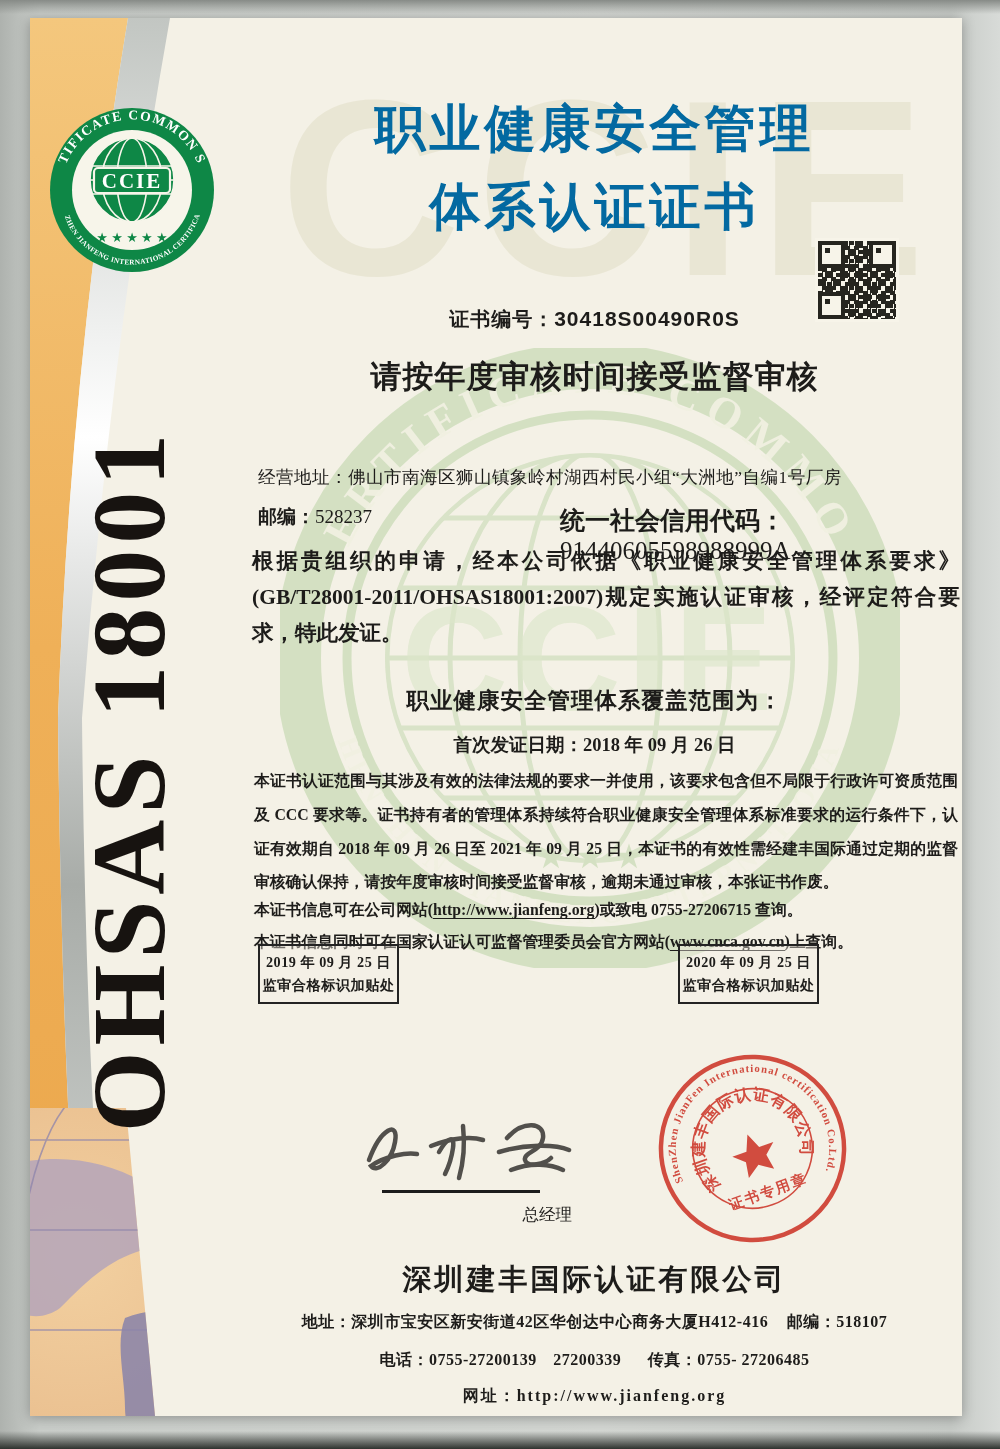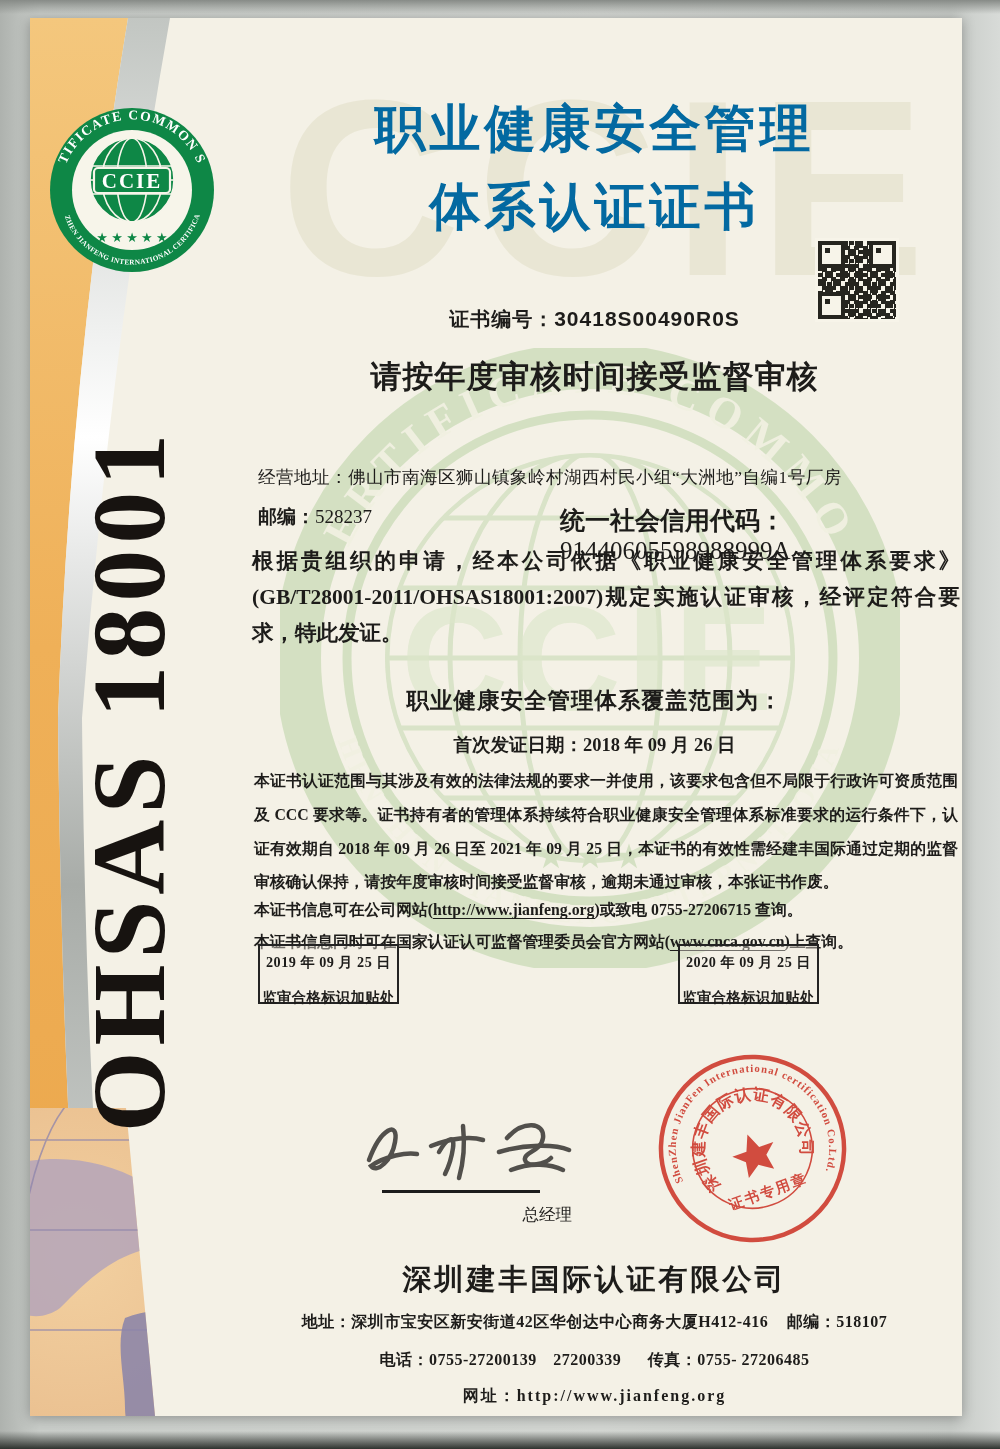--- a/index.html
+++ b/index.html
@@ -35,21 +35,21 @@
   .scopehead{top:636px;font-size:22.5px;font-weight:bold;letter-spacing:1px;margin-top:31px;}
   .scope{top:678px;font-size:17.5px;font-weight:600;}
   .firstissue{top:714px;font-size:18.5px;font-weight:bold;}
   .terms{top:746px;left:224px;width:704px;font-size:15.8px;line-height:33.8px;
         font-weight:600;text-align:justify;}
   .infoline{left:224px;font-size:15.8px;font-weight:600;}
   .info1{top:882px}.info2{top:914px}
   .ulink{border-bottom:1.5px solid #1d1c1a;font-weight:bold;}
   .auditbox{top:926px;width:137px;height:56px;border:2px solid #232323;text-align:center;
         font-size:14.2px;font-weight:bold;letter-spacing:.5px;background:rgba(244,241,230,.4);}
-  .auditbox .d{margin-top:7px}.auditbox .l{margin-top:16px}
+  .auditbox .d{margin-top:7px}.auditbox .l{margin-top:4px}
   .box1{left:228px}.box2{left:648px}
   .seal{left:620px;top:1028px;opacity:.88;mix-blend-mode:multiply;}
   .signature{left:325px;top:1090px;}
   .sigline{left:352px;top:1172px;width:158px;height:3px;background:#1c1c1c;}
   .role{left:322px;top:1186px;width:220px;text-align:right;font-size:16.5px;}
   .issuer-name{top:1242px;font-size:29px;font-weight:bold;letter-spacing:3px;}
   .f-line{font-size:16px;font-weight:bold;letter-spacing:.5px;}
   .f1{top:1294px}.f2{top:1332px}.f3{top:1368px;letter-spacing:2px;}
   .qr{left:785px;top:220px;width:84px;height:84px;background:#f7f4e9;padding:0;}
   .qr-inner{position:absolute;inset:3px;

